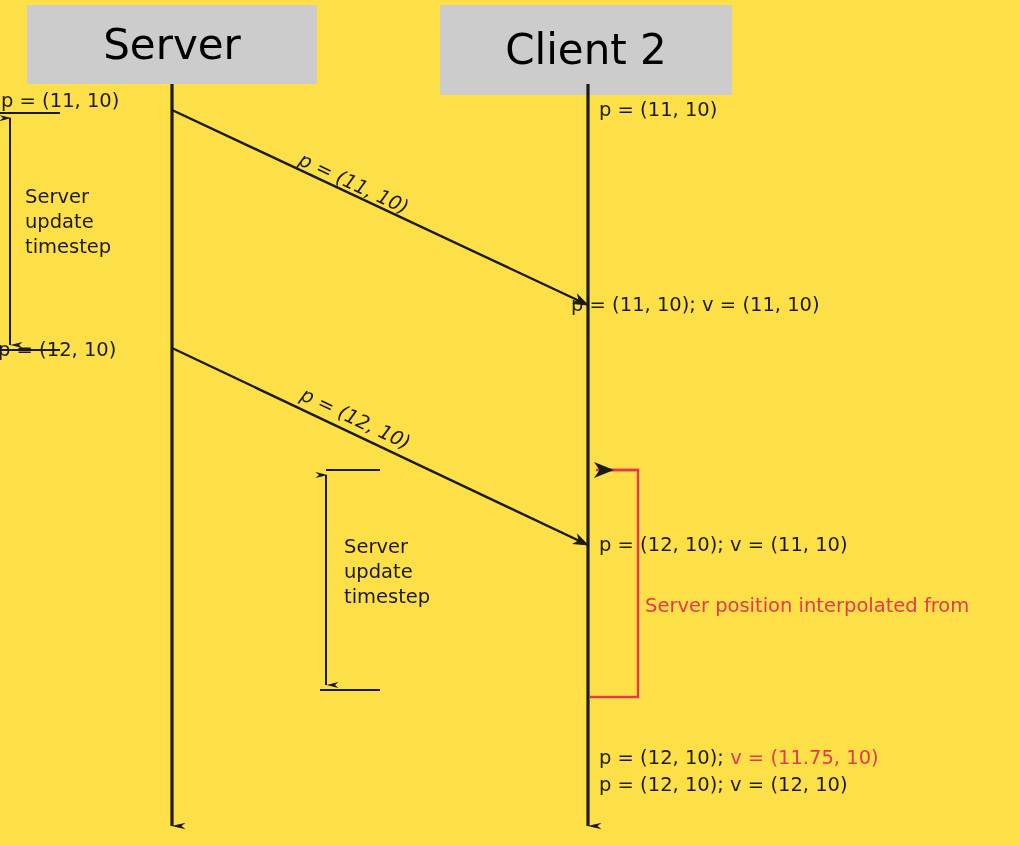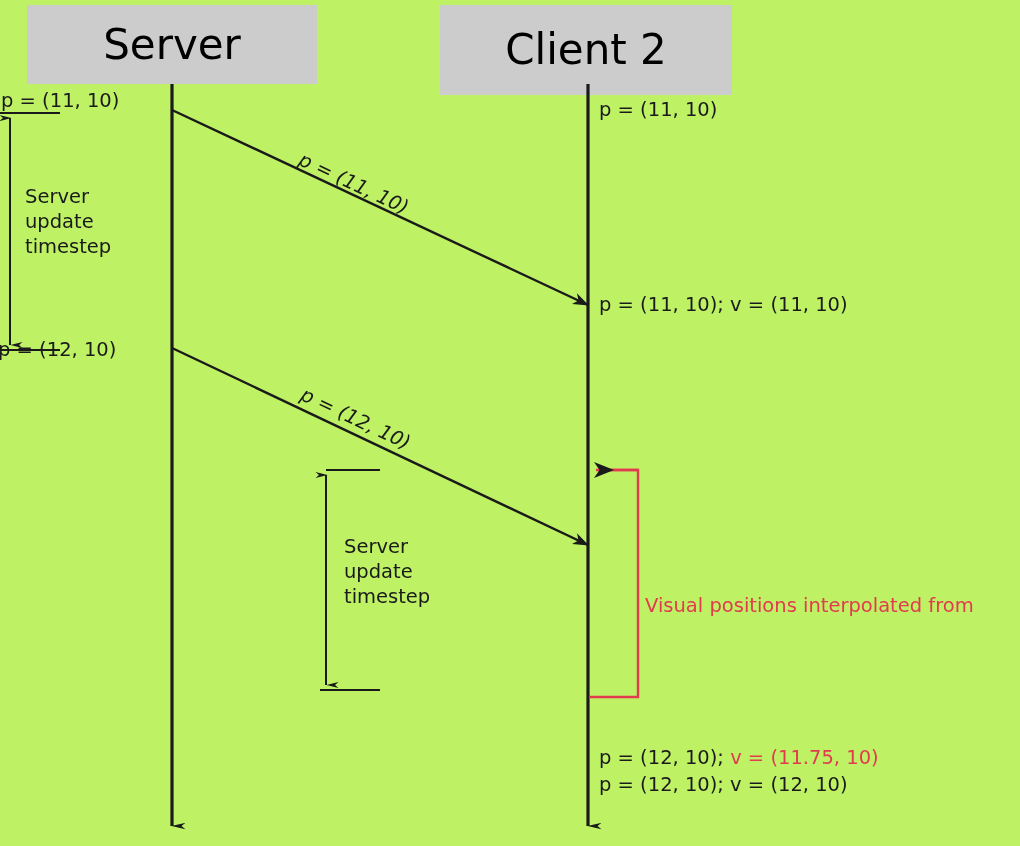--- a/index.html
+++ b/index.html
@@ -8,21 +8,21 @@
     background: #ffffff;
   }
   body {
     font-family: "DejaVu Sans", "Liberation Sans", sans-serif;
   }
   #canvas {
     position: relative;
     width: 1020px;
     height: 846px;
     overflow: hidden;
-    background: #bef264;
+    background: #fde047;
   }
   svg.layer {
     position: absolute;
     left: 0;
     top: 0;
     width: 1020px;
     height: 846px;
     overflow: visible;
   }
   .lifeline-box {
@@ -144,24 +144,25 @@
     <div>update</div>
     <div>timestep</div>
   </div>
 
   <div class="msg-label" style="left:305px; top:148px; transform: rotate(25.1deg);">p = (11, 10)</div>
 
   <div class="msg-label" style="left:307px; top:383px; transform: rotate(25.3deg);">p = (12, 10)</div>
 
   <div class="lbl" style="left:599px; top:99px;">p = (11, 10)</div>
 
-  <div class="lbl" style="left:599px; top:294px;text-align:right;">p = (11, 10); v = (11, 10)</div>
+  <div class="lbl" style="left:571px; top:294px;text-align:right;">p = (11, 10); v = (11, 10)</div>
 
+  <div class="lbl" style="left:599px; top:534px;">p = (12, 10); v = (11, 10)</div>
 
   <div class="lbl" style="left:599px; top:703px;margin-top:44px;"><span>p = (12, 10); </span><span class="red">v = (11.75, 10)</span></div>
 
   <div class="lbl" style="left:599px; top:774px;">p = (12, 10); v = (12, 10)</div>
 
   <div class="note" style="left:645px; top:594px;">
-    <div>Visual positions interpolated from</div>
+    <div>Server position interpolated from</div>
   </div>
 
 </div>
 
 </body></html>

